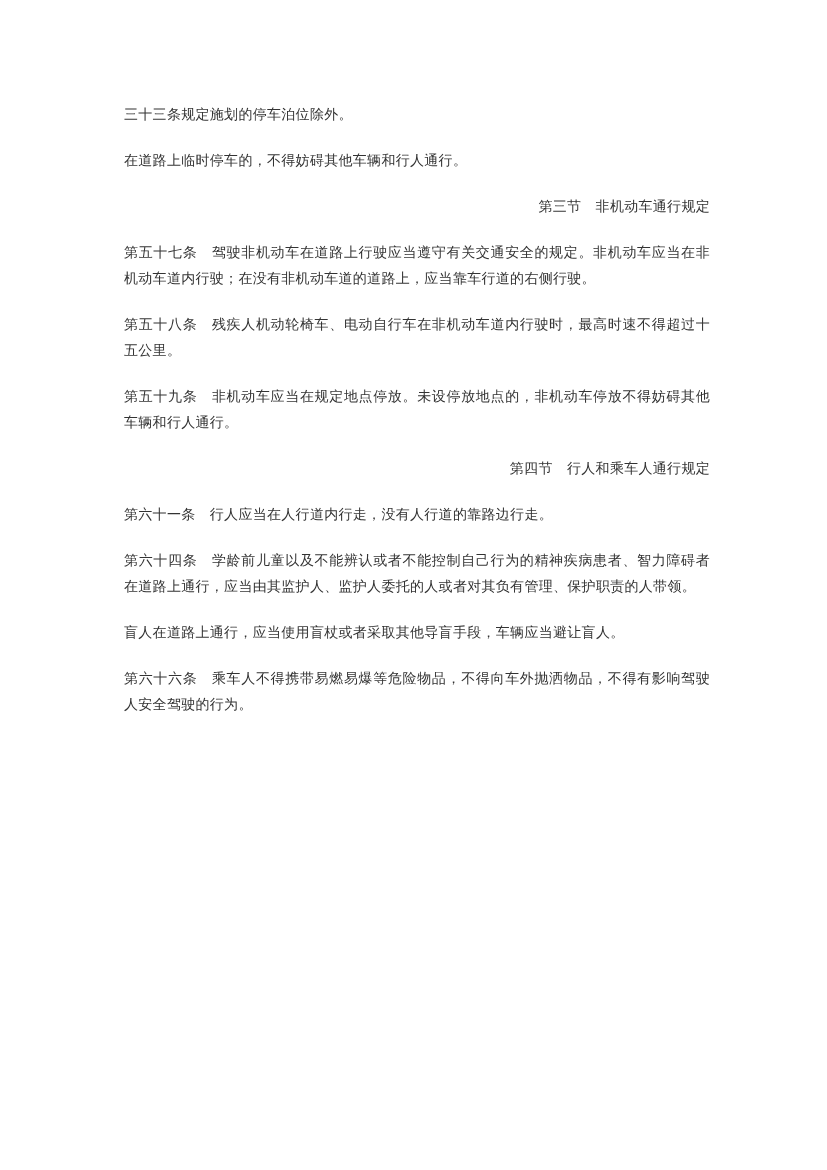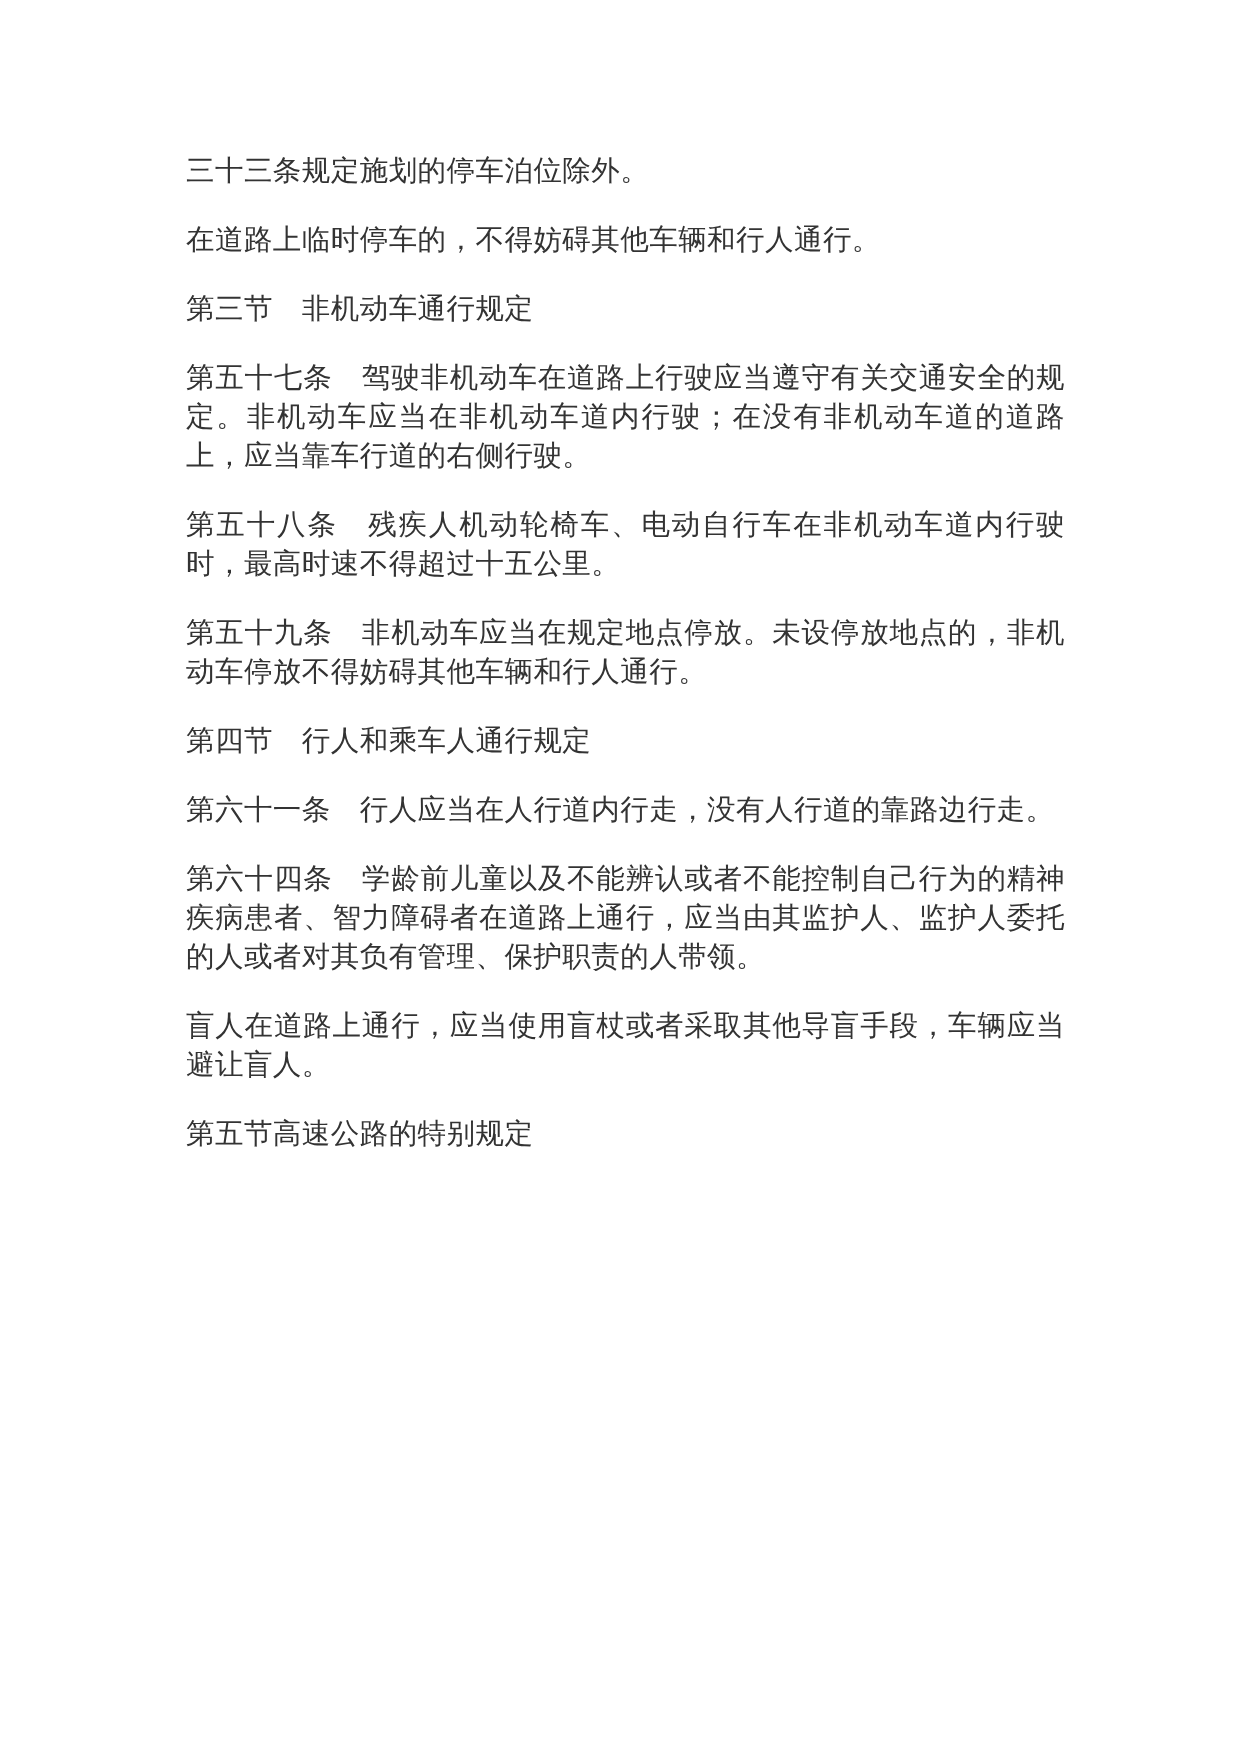--- a/index.html
+++ b/index.html
@@ -15,41 +15,41 @@
   .page {
     box-sizing: border-box;
     width: 827px;
     height: 1170px;
     padding: 102px 117px 0 124px;
     background: #ffffff;
   }
   .para {
     margin: 0 0 20px 0;
     font-family: Liberation Mono, monospace;
-    font-size: 19px;
+    font-size: 14px;
     line-height: 26px;
     color: #333333;
     text-align: justify;
     text-justify: inter-ideograph;
     letter-spacing: 0.3px;
   }
   .para.heading {
-    text-align: left;
+    text-align: right;
   }
 </style>
 </head>
 <body style="background: rgb(255, 255, 255);">
 
 <div class="page">
   <div id="doc-content" style="color: rgb(51, 51, 51);">
       <p class="para">三十三条规定施划的停车泊位除外。</p>
       <p class="para">在道路上临时停车的，不得妨碍其他车辆和行人通行。</p>
       <p class="para heading">第三节　非机动车通行规定</p>
       <p class="para">第五十七条　驾驶非机动车在道路上行驶应当遵守有关交通安全的规定。非机动车应当在非机动车道内行驶；在没有非机动车道的道路上，应当靠车行道的右侧行驶。</p>
       <p class="para">第五十八条　残疾人机动轮椅车、电动自行车在非机动车道内行驶时，最高时速不得超过十五公里。</p>
       <p class="para">第五十九条　非机动车应当在规定地点停放。未设停放地点的，非机动车停放不得妨碍其他车辆和行人通行。</p>
       <p class="para heading">第四节　行人和乘车人通行规定</p>
       <p class="para">第六十一条　行人应当在人行道内行走，没有人行道的靠路边行走。</p>
       <p class="para">第六十四条　学龄前儿童以及不能辨认或者不能控制自己行为的精神疾病患者、智力障碍者在道路上通行，应当由其监护人、监护人委托的人或者对其负有管理、保护职责的人带领。</p>
       <p class="para">盲人在道路上通行，应当使用盲杖或者采取其他导盲手段，车辆应当避让盲人。</p>
-      <p class="para heading">第五节高速公路的特别规定</p>
+      <p class="para">第六十六条　乘车人不得携带易燃易爆等危险物品，不得向车外抛洒物品，不得有影响驾驶人安全驾驶的行为。</p>
     </div>
 </div>
 
 </body></html>

